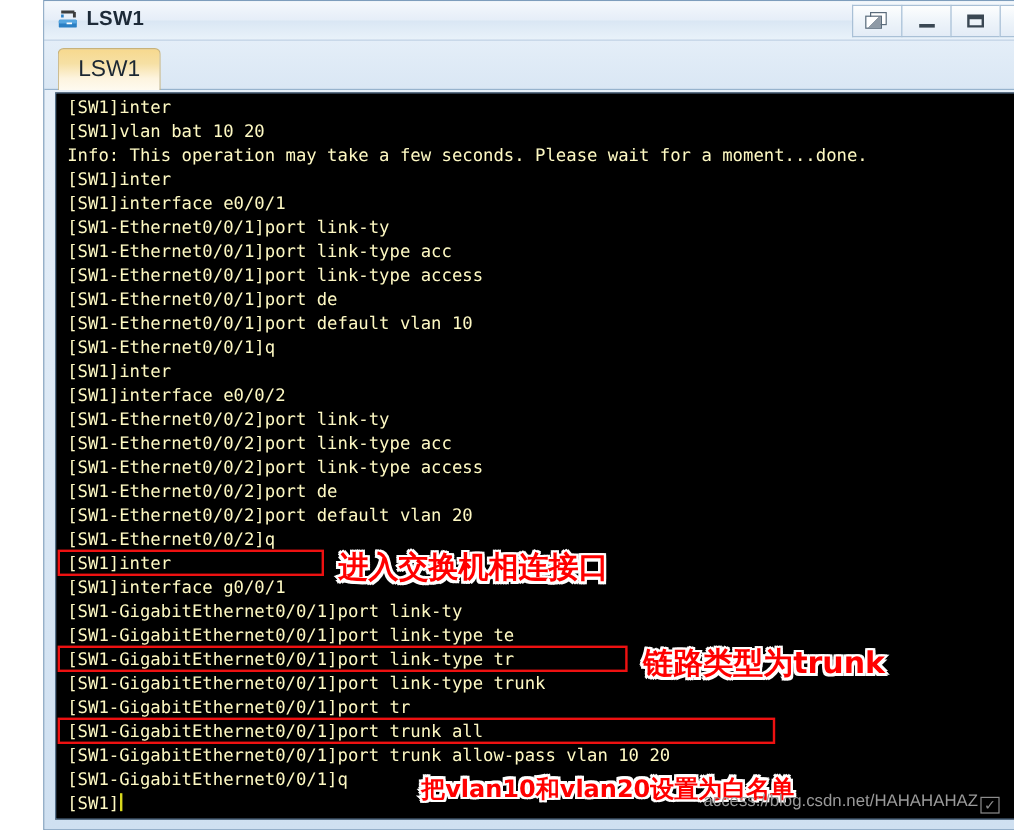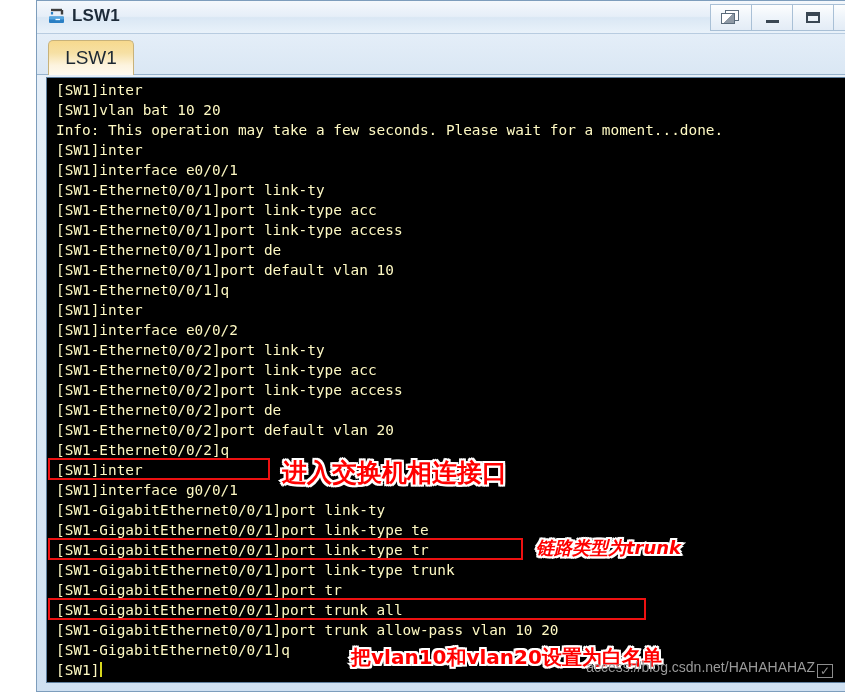--- a/index.html
+++ b/index.html
@@ -182,21 +182,21 @@
   <div id="term-outer">
 
     <div id="term">
       <div id="lines"><div class="ln">[SW1]inter</div><div class="ln">[SW1]vlan bat 10 20</div><div class="ln">Info: This operation may take a few seconds. Please wait for a moment...done.</div><div class="ln">[SW1]inter</div><div class="ln">[SW1]interface e0/0/1</div><div class="ln">[SW1-Ethernet0/0/1]port link-ty</div><div class="ln">[SW1-Ethernet0/0/1]port link-type acc</div><div class="ln">[SW1-Ethernet0/0/1]port link-type access</div><div class="ln">[SW1-Ethernet0/0/1]port de</div><div class="ln">[SW1-Ethernet0/0/1]port default vlan 10</div><div class="ln">[SW1-Ethernet0/0/1]q</div><div class="ln">[SW1]inter</div><div class="ln">[SW1]interface e0/0/2</div><div class="ln">[SW1-Ethernet0/0/2]port link-ty</div><div class="ln">[SW1-Ethernet0/0/2]port link-type acc</div><div class="ln">[SW1-Ethernet0/0/2]port link-type access</div><div class="ln">[SW1-Ethernet0/0/2]port de</div><div class="ln">[SW1-Ethernet0/0/2]port default vlan 20</div><div class="ln">[SW1-Ethernet0/0/2]q</div><div class="ln">[SW1]inter</div><div class="ln">[SW1]interface g0/0/1</div><div class="ln">[SW1-GigabitEthernet0/0/1]port link-ty</div><div class="ln">[SW1-GigabitEthernet0/0/1]port link-type te</div><div class="ln">[SW1-GigabitEthernet0/0/1]port link-type tr</div><div class="ln">[SW1-GigabitEthernet0/0/1]port link-type trunk</div><div class="ln">[SW1-GigabitEthernet0/0/1]port tr</div><div class="ln">[SW1-GigabitEthernet0/0/1]port trunk all</div><div class="ln">[SW1-GigabitEthernet0/0/1]port trunk allow-pass vlan 10 20</div><div class="ln">[SW1-GigabitEthernet0/0/1]q</div><div class="ln">[SW1]<span id="cursor"></span></div></div>
 
       <div class="redbox" style="left:1px;top:380px;width:222px;height:22px;"></div>
       <div class="redbox" style="left:1px;top:460px;width:475px;height:22px;"></div>
       <div class="redbox" style="left:1px;top:520px;width:598px;height:22px;"></div>
 
       <div class="anno" style="left:235px;top:378px;font-size:25px;">进入交换机相连接口</div>
-      <div class="anno" style="left:489px;top:458px;font-size:18px;font-style:italic;">链路类型为trunk</div>
+      <div class="anno" style="left:489px;top:458px;font-size:25px;">链路类型为trunk</div>
       <div class="anno" style="left:304px;top:566px;font-size:20px;">把vlan10和vlan20设置为白名单</div>
 
       <div id="watermark">
         <span>access://blog.csdn.net/HAHAHAHAZ</span><span id="wm-check">✓</span>
       </div>
     </div>
 
     <div id="sb">
       <div class="sb-btn up">
         <span class="sb-arrow u"></span>

